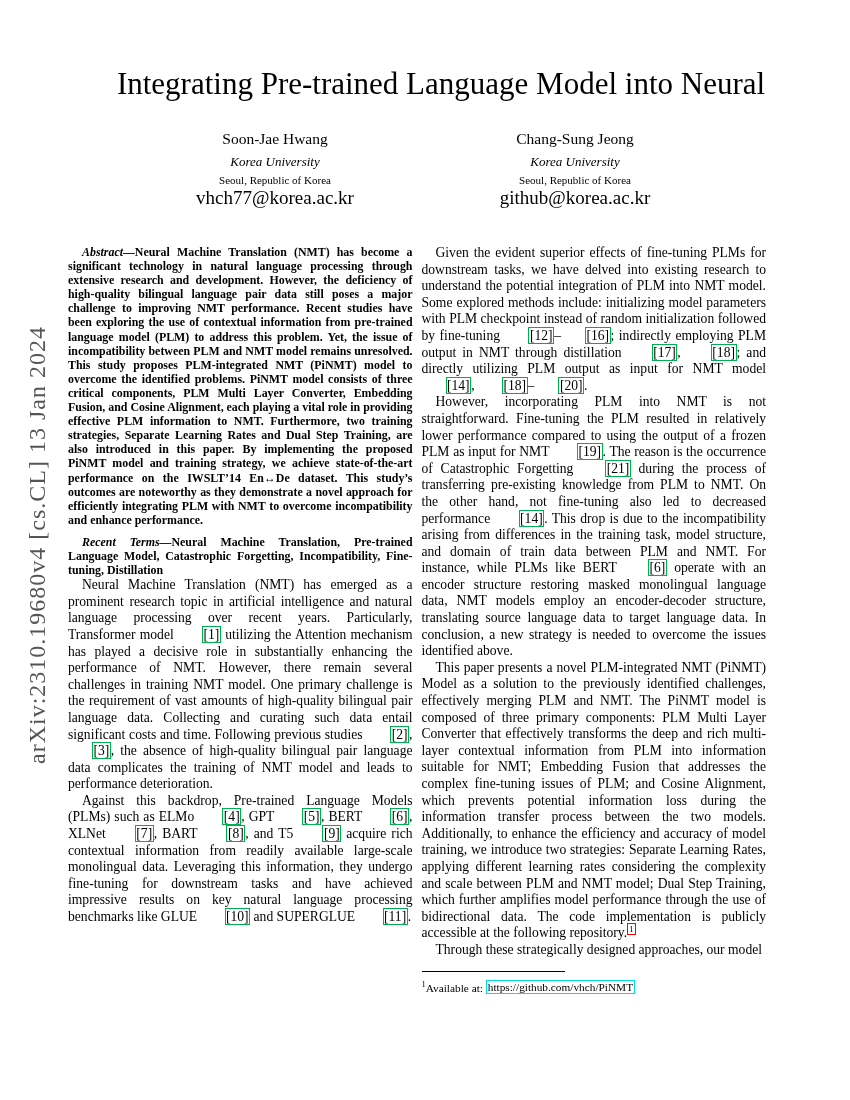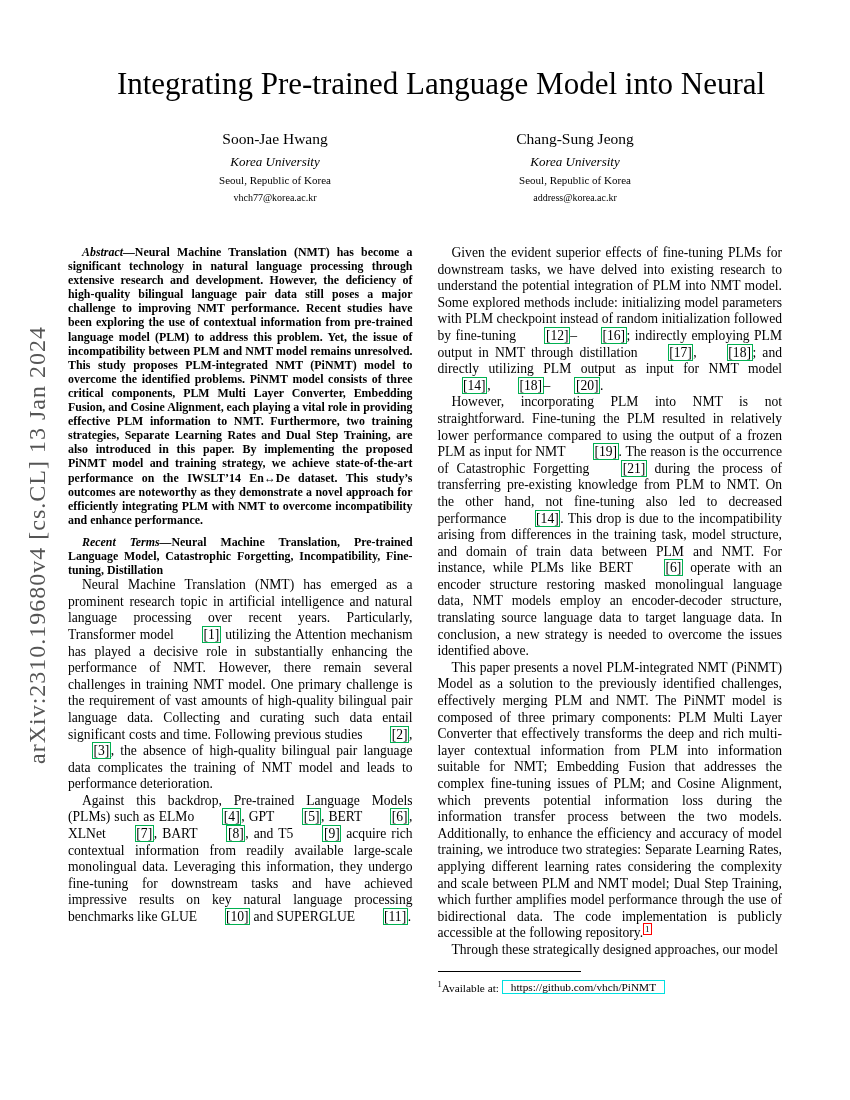--- a/index.html
+++ b/index.html
@@ -35,24 +35,24 @@
     display: flex;
     width: 580px;
     margin: 25px auto 0;
     text-align: center;
     gap: 20px;
   }
   .author { flex: 1; }
   .author-name { font-size: 15.5px; line-height: 20px; margin-bottom: 4px; }
   .author-affiliation { font-style: italic; font-size: 13px; line-height: 18px; }
   .author-city { font-size: 11px; line-height: 18px; }
-  .author-email { font-size: 10px; line-height: 18px; }
+  .author-email { font-size: 19px; line-height: 18px; }
   .body-columns {
     display: flex;
-    gap: 25px;
+    gap: 9px;
     margin: 38px 68px 0;
   }
   .col { width: 344.5px; text-align: justify; hyphens: auto; }
   .abstract, .index-terms {
     margin: 0;
     font-weight: bold;
     font-size: 11.9px;
     line-height: 14.1px;
     text-indent: 14px;
   }
@@ -72,21 +72,21 @@
     text-indent: 14px;
   }
   .cite {
     border: 1px solid var(--cite_box, #00b050);
     padding: 0 0.5px;
     cursor: pointer;
     margin-left: 24px;
   }
   .urllink {
     border: 1px solid var(--link_box, #00e0e0);
-    padding: 0 8px;
+    padding: 0 1px;
     cursor: pointer;
   }
   sup.fnmark {
     border: 1px solid var(--footnote_box, #ff0000);
     font-size: 9px;
     line-height: 0;
     padding: 0 1px;
     cursor: pointer;
   }
   .footnote-block { margin-top: 12px; text-align: left; }
@@ -113,21 +113,21 @@
     <div class="author">
       <div class="author-name">Soon-Jae Hwang</div>
       <div class="author-affiliation">Korea University</div>
       <div class="author-city">Seoul, Republic of Korea</div>
       <div class="author-email">vhch77@korea.ac.kr</div>
     </div>
     <div class="author">
       <div class="author-name">Chang-Sung Jeong</div>
       <div class="author-affiliation">Korea University</div>
       <div class="author-city">Seoul, Republic of Korea</div>
-      <div class="author-email">address@korea.ac.kr</div>
+      <div class="author-email">github@korea.ac.kr</div>
     </div>
   </div>
 
   <div class="body-columns">
 
     <div class="col">
       <p class="abstract"><span class="lead-italic">Abstract—</span><span>Neural Machine Translation (NMT) has become a significant technology in natural language processing through extensive research and development. However, the deficiency of high-quality bilingual language pair data still poses a major challenge to improving NMT performance. Recent studies have been exploring the use of contextual information from pre-trained language model (PLM) to address this problem. Yet, the issue of incompatibility between PLM and NMT model remains unresolved. This study proposes PLM-integrated NMT (PiNMT) model to overcome the identified problems. PiNMT model consists of three critical components, PLM Multi Layer Converter, Embedding Fusion, and Cosine Alignment, each playing a vital role in providing effective PLM information to NMT. Furthermore, two training strategies, Separate Learning Rates and Dual Step Training, are also introduced in this paper. By implementing the proposed PiNMT model and training strategy, we achieve state-of-the-art performance on the IWSLT’14 En↔De dataset. This study’s outcomes are noteworthy as they demonstrate a novel approach for efficiently integrating PLM with NMT to overcome incompatibility and enhance performance.</span></p>
 
       <p class="index-terms"><span class="lead-italic">Recent Terms—</span><span>Neural Machine Translation, Pre-trained Language Model, Catastrophic Forgetting, Incompatibility, Fine-tuning, Distillation</span></p>
 

